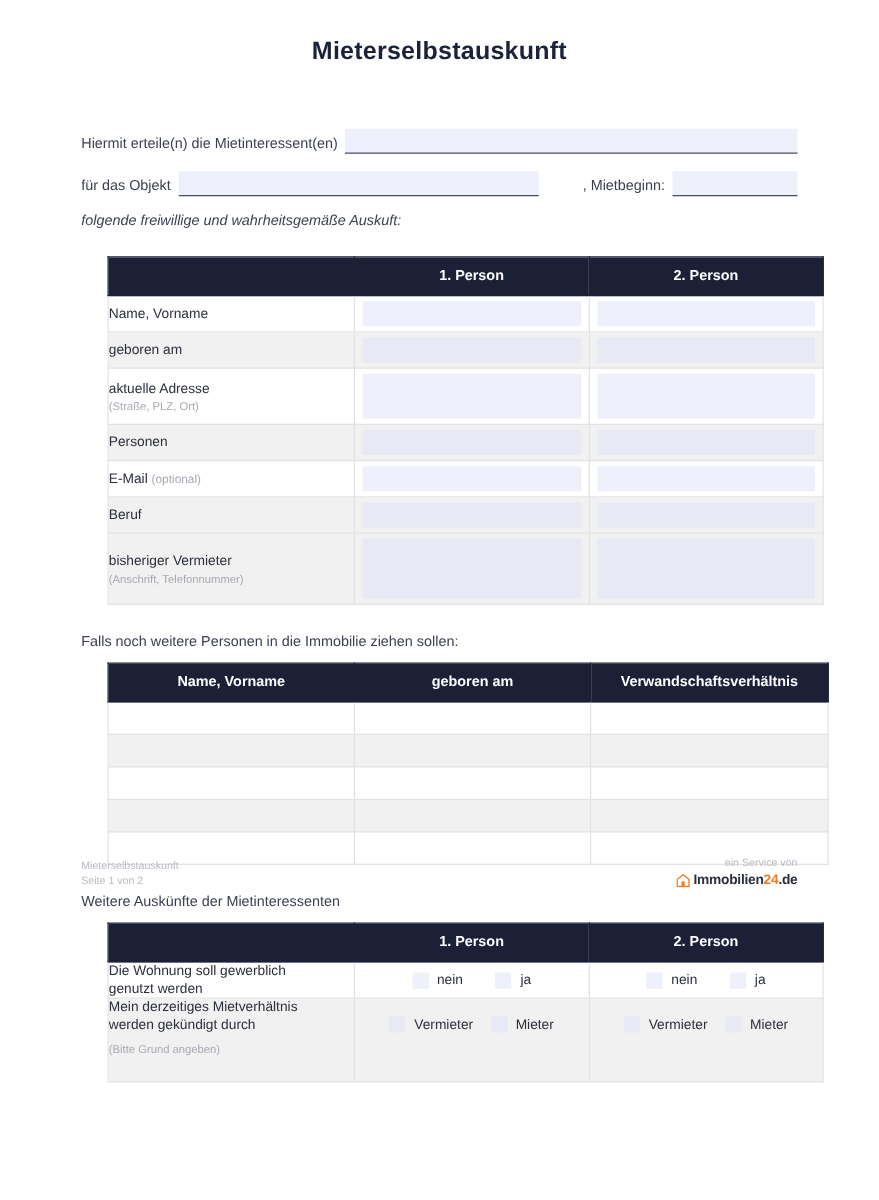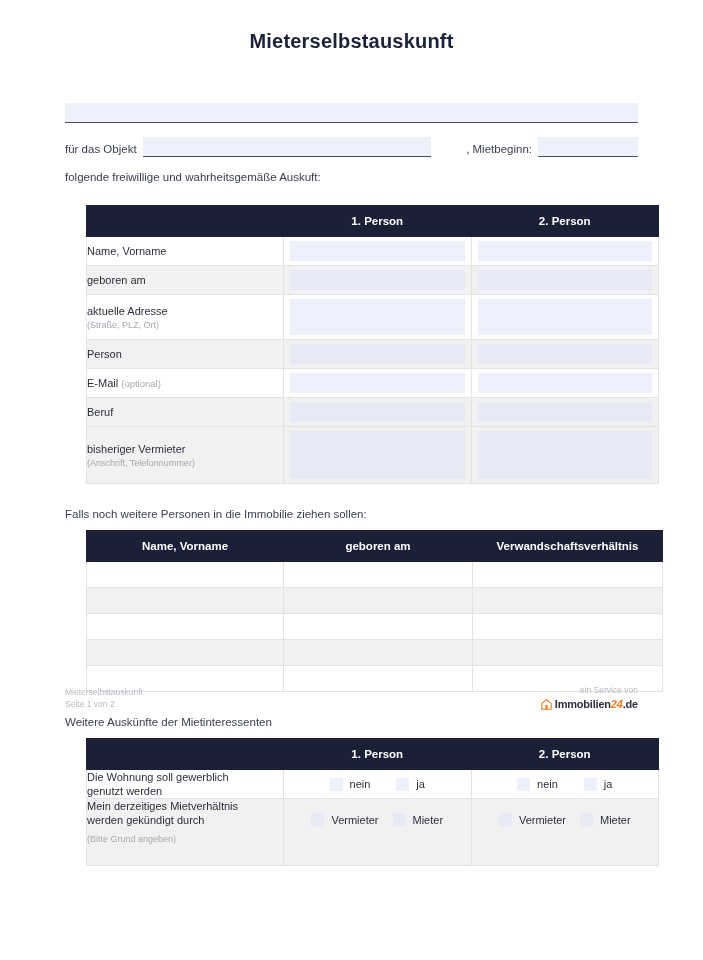--- a/index.html
+++ b/index.html
@@ -52,20 +52,21 @@
     background: #eef0fb;
     border-bottom: 1px solid #4a4f60;
     height: 19px;
   }
   .fill-line.short { flex: 0 0 100px; }
   .fill-line.objekt { flex: 1 1 auto; }
   .intro-sep { flex: none; padding: 0 6px; line-height: 15px; margin-left: 29px; }
   .intro-note {
     font-size: 11.5px;
     color: #3a3f4d;
+    font-style: italic;
   }
 
   
   .section-caption {
     margin: 0 65px 10px 65px;
     font-size: 11.5px;
     color: #3a3f4d;
   }
 
   
@@ -184,31 +185,32 @@
     width: 11px; height: 11px;
     position: relative;
     flex: none;
   }
   .logo-text {
     font-size: 11px;
     font-weight: bold;
     color: #2b2f3a;
     letter-spacing: -.2px;
   }
-  .logo-text .num { color: #f47b20; font-style: italic; }
+  .logo-text .num { color: #f47b20; }
 </style>
 </head>
 <body>
 
 <div class="page">
 
   <h1 class="doc-title">Mieterselbstauskunft</h1>
 
   <div class="intro">
     <div class="intro-row">
+      <span class="intro-label">Hiermit erteile(n) die Mietinteressent(en)</span>
       <span class="fill-line"></span>
     </div>
     <div class="intro-row">
       <span class="intro-label">für das Objekt</span>
       <span class="fill-line objekt"></span>
       <span class="intro-sep">, Mietbeginn:</span>
       <span class="fill-line short"></span>
     </div>
     <div class="intro-note">folgende freiwillige und wahrheitsgemäße Auskuft:</div>
   </div>
@@ -251,21 +253,21 @@
         </td>
         <td class="val-cell">
             <div class="fieldbox tall"></div>
           </td>
         <td class="val-cell">
             <div class="fieldbox tall"></div>
           </td>
       </tr>
       <tr class="row-even">
         <td class="lbl-cell">
-          <span>Person</span>
+          <span>Personen</span>
         </td>
         <td class="val-cell">
             <div class="fieldbox"></div>
           </td>
         <td class="val-cell">
             <div class="fieldbox"></div>
           </td>
       </tr>
       <tr class="row-odd">
         <td class="lbl-cell">

